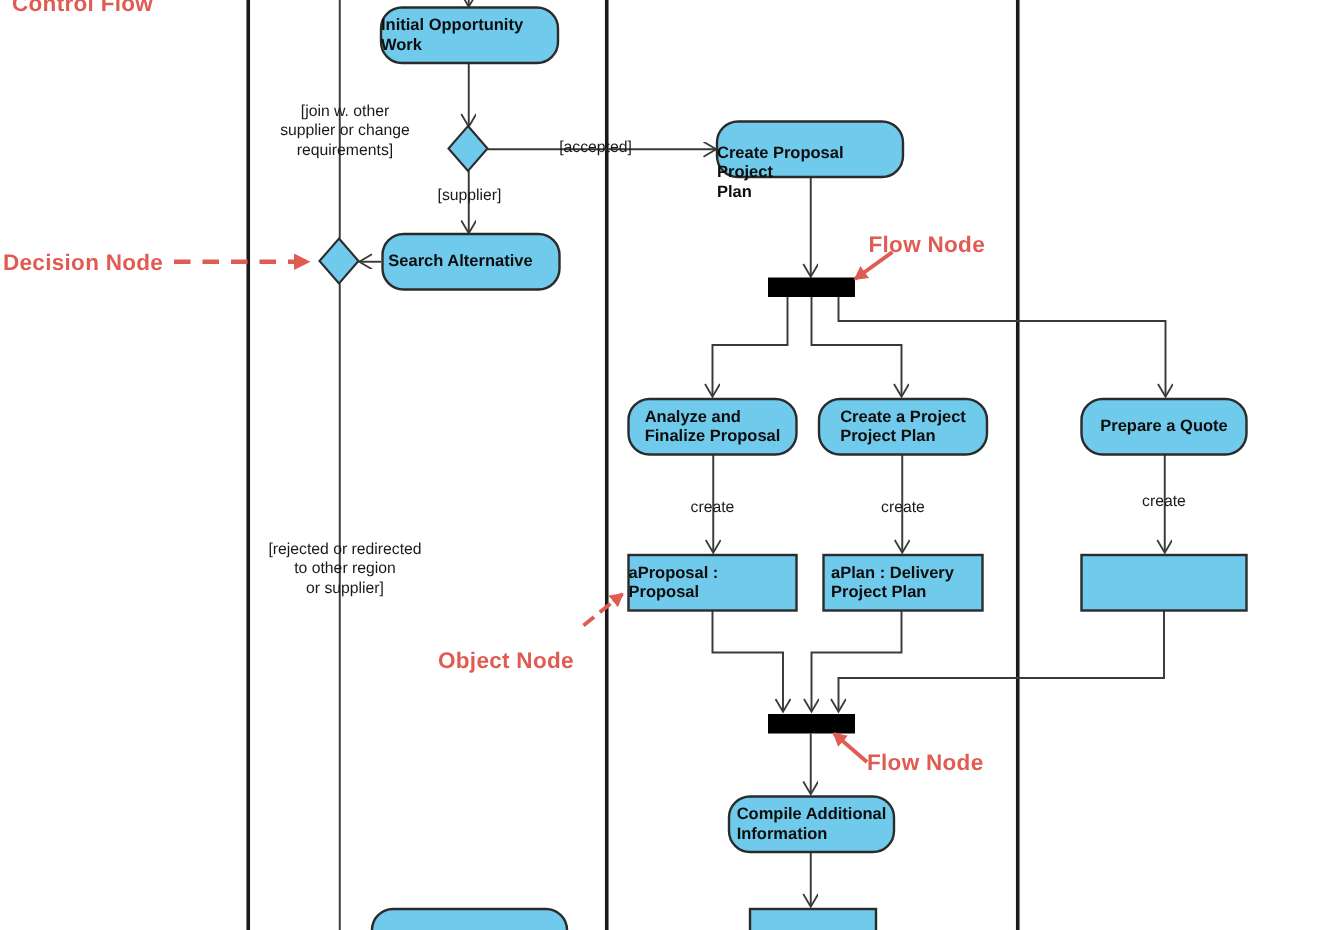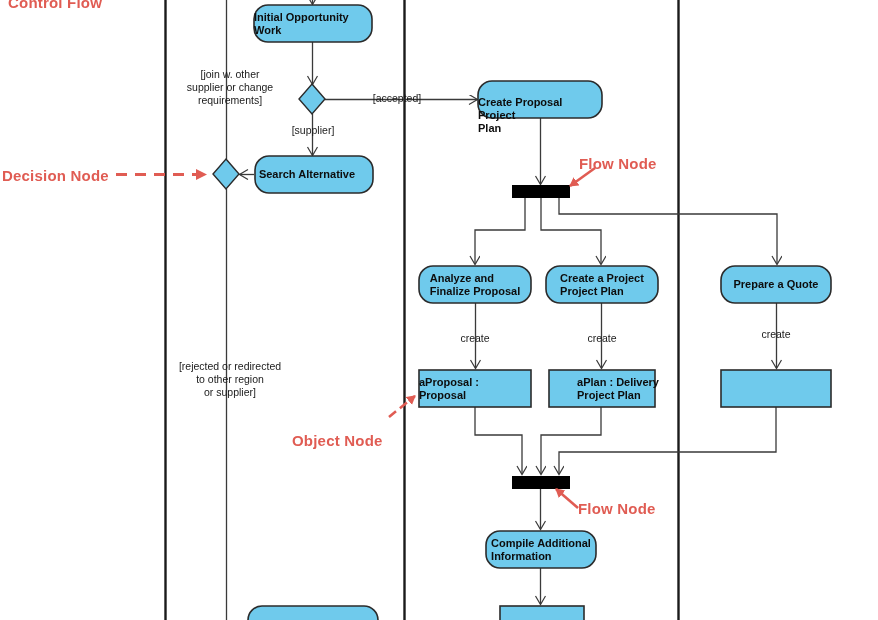--- a/index.html
+++ b/index.html
@@ -162,21 +162,21 @@
 Plan</div>
   <div class="node-label" style="left:419px; top:266px; width:112px; height:37px;">Analyze and
 Finalize Proposal</div>
   <div class="node-label" style="left:546px; top:266px; width:112px; height:37px;">Create a Project
 Project Plan</div>
   <div class="node-label" style="left:721px; top:266px; width:110px; height:37px;">Prepare a Quote</div>
   <div class="node-label" style="left:486px; top:531px; width:110px; height:37px;">Compile Additional
 Information</div>
 
   <div class="node-label" style="left:419px; top:370px; width:102px; height:37px;">aProposal : Proposal</div>
-  <div class="node-label" style="left:549px; top:370px; width:92px; height:37px;padding-left:23px;">aPlan : Delivery
+  <div class="node-label" style="left:549px; top:370px; width:92px; height:37px;">aPlan : Delivery
 Project Plan</div>
 
   <div class="guard-label" style="left:170px; top:57px; width:120px;margin-top:11px;">[join w. other
 supplier or change
 requirements]</div>
   <div class="guard-label" style="left:368px; top:92px; width:58px;">[accepted]</div>
   <div class="guard-label" style="left:284px; top:124px; width:58px;">[supplier]</div>
   <div class="guard-label" style="left:166px; top:360px; width:128px;">[rejected or redirected
 to other region
 or supplier]</div>

